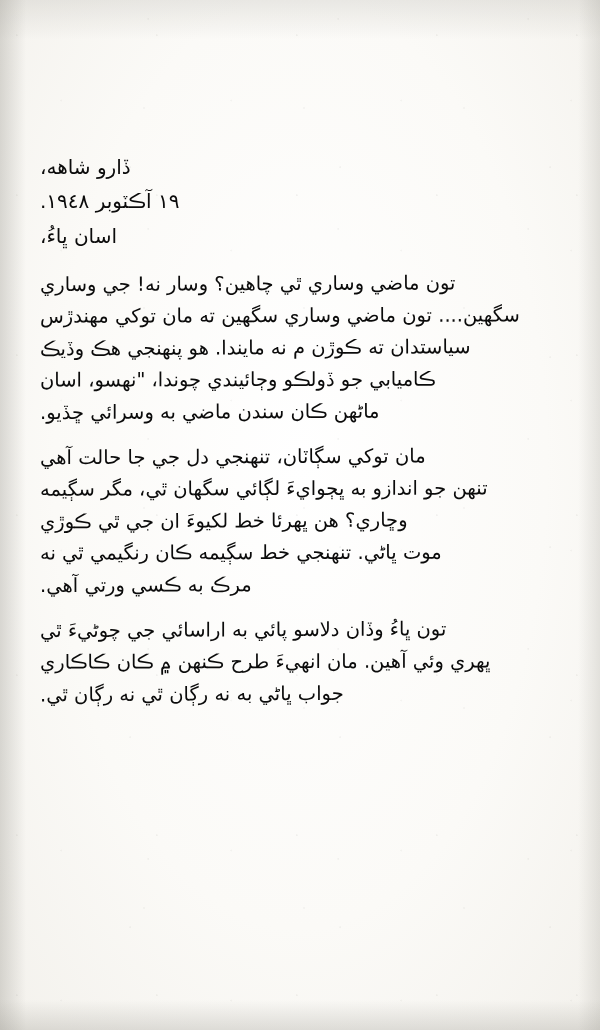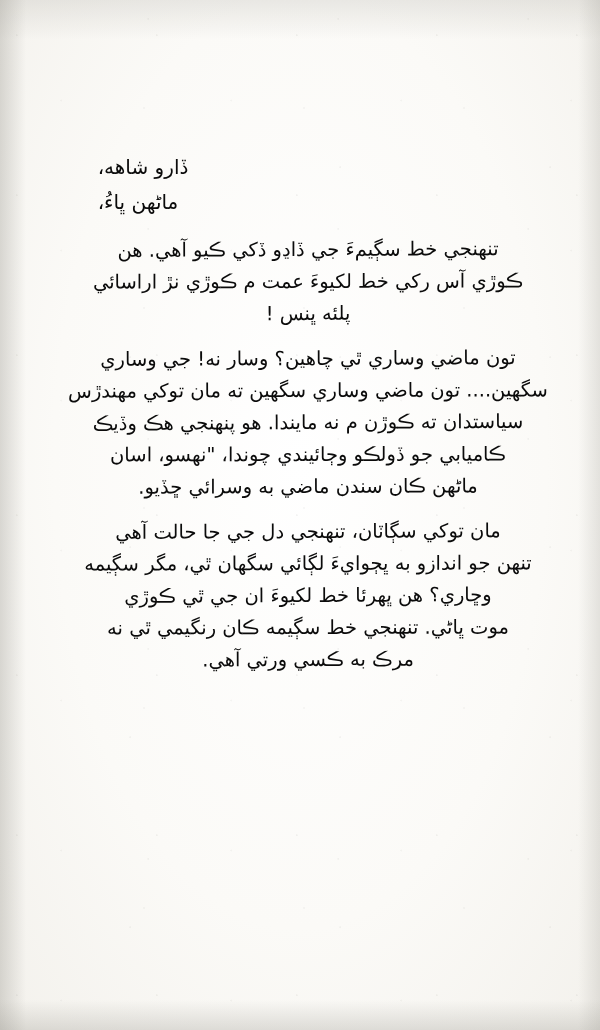--- a/index.html
+++ b/index.html
@@ -56,21 +56,21 @@
     pointer-events: none;
   }
 
   
   .text-area {
     position: absolute;
     left: 40px;
     right: 24px;
     top: 150px;
     direction: rtl;
-    text-align: center;
+    text-align: left;
     unicode-bidi: isolate;
   }
 
   .heading-block {
     margin-bottom: 14px;
   }
   .line {
     font-family: "DejaVu Sans", sans-serif;
     color: #1a1a1a;
     font-size: 19.5px;
@@ -133,45 +133,46 @@
 <body>
 
 <div class="scan-page">
   <div class="paper-tone"></div>
   <div class="speckle"></div>
 
   <div class="text-area">
 
     <div class="heading-block">
       <div class="line head-1">ڏارو شاهه،</div>
-      <div class="line salutation">ماڻهن ڀاءُ،</div>
+      <div class="line head-2">١٩ آڪٽوبر ١٩٤٨.</div>
+      <div class="line salutation">اسان ڀاءُ،</div>
     </div>
 
-    <div class="para">
-      <div class="line">تنهنجي خط سڳيمءَ جي ڏاڍو ڏکي ڪيو آهي. هن</div>
-      <div class="line">ڪوڙي آس رکي خط لکيوءَ عمت م ڪوڙي نڙ اراسائي</div>
-      <div class="line short">پلئه ڀنس !</div>
-    </div>
 
     <div class="para">
       <div class="line">تون ماضي وساري ٿي چاهين؟ وسار نه! جي وساري</div>
       <div class="line">سگهين.... تون ماضي وساري سگهين ته مان توکي مهندڙس</div>
       <div class="line">سياستدان ته ڪوڙن م نه مايندا. هو پنهنجي هڪ وڏيڪ</div>
       <div class="line">ڪامياب‍ي جو ڏولڪو وڄائيندي چوندا، "نهسو، اسان</div>
       <div class="line short">ماڻهن ڪان سندن ماضي به وسرائي ڇڏيو.</div>
     </div>
 
     <div class="para">
       <div class="line">مان توکي سڳاٽان، تنهنجي دل جي جا حالت آهي</div>
       <div class="line">تنهن جو اندازو به ڀڄوايءَ لڳائي سگهان ٿي، مگر سڳيمه</div>
       <div class="line">وڇاري؟ هن ڀهرئا خط لکيوءَ ان جي ٿي ڪوڙي</div>
       <div class="line">موت ڀاڻي. تنهنجي خط سڳيمه ڪان رنگيمي ٿي نه</div>
       <div class="line short">مرڪ به ڪسي ورتي آهي.</div>
     </div>
 
+    <div class="para">
+      <div class="line">تون ڀاءُ وڏان دلاسو پائي به اراسائي جي چوڻيءَ ٿي</div>
+      <div class="line">ڀهري وئي آهين. مان انهيءَ طرح ڪنهن ۾ ڪان ڪاڪاري</div>
+      <div class="line short">جواب ڀاڻي به نه رڳان ٿي نه رڳان ٿي.</div>
+    </div>
 
 
   </div>
 
   <div class="edge-shade-top"></div>
   <div class="edge-shade-left"></div>
   <div class="edge-shade-right"></div>
   <div class="edge-shade-bottom"></div>
 </div>
 

